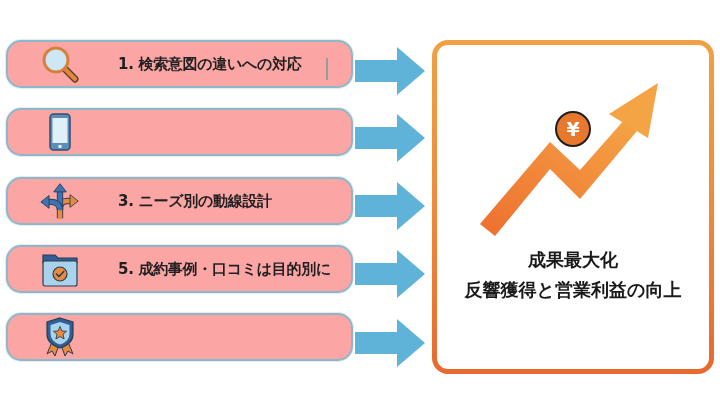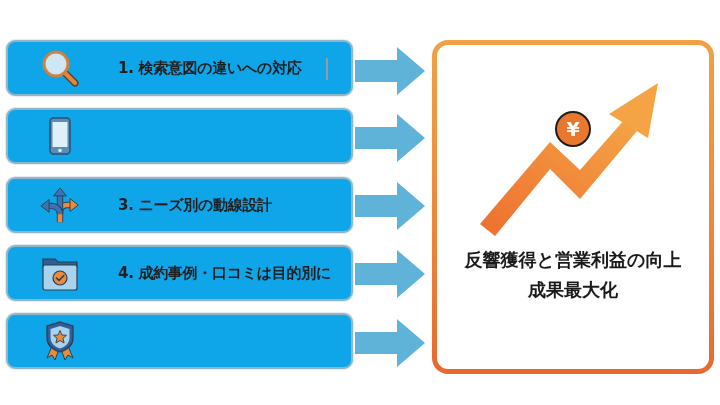--- a/index.html
+++ b/index.html
@@ -1,22 +1,22 @@
 <!DOCTYPE html>
 <html><head>
 <meta charset="utf-8">
 <style>
   html, body { margin: 0; padding: 0; }
   body {
     width: 720px; height: 405px; background: #ffffff; position: relative; overflow: hidden;
     font-family: "DejaVu Sans", "Liberation Sans", sans-serif;
   }
   .item {
-    position: absolute; left: 6px; width: 347px; height: 56px;
-    border: 2.5px solid #8fb7c8; border-radius: 9px; background: #0ea5e9;
+    position: absolute; left: 6px; width: 347px; height: 48px;
+    border: 2.5px solid #8fb7c8; border-radius: 15px; background: #fca5a5;
     box-sizing: border-box;
     box-shadow: 0 0 0 1px rgba(143,183,200,0.25);
   }
   .item .icon {
     position: absolute; left: 32px; top: 50%; transform: translateY(-50%);
     width: 40px; height: 40px; display: flex; align-items: center; justify-content: center;
   }
   .item .label {
     position: absolute; left: 110px; top: 50%; transform: translateY(-50%);
     font-size: 15px; font-weight: bold; color: #1f1f1f; white-space: nowrap; letter-spacing: -0.3px;
@@ -91,21 +91,21 @@
 
 <div class="item" style="top:245px;">
   <div class="icon">
     <svg width="40" height="40" viewBox="0 0 40 40">
       <path d="M3 6 L15 6 L18 9 L37 9 L37 14 L3 14 Z" fill="#2f5f96" stroke="#2c3e50" stroke-width="1.2"></path>
       <rect x="3" y="12" width="34" height="25" rx="2" fill="#a9d3ec" stroke="#2c3e50" stroke-width="1.2"></rect>
       <circle cx="20" cy="25" r="7" fill="#e98b3e" stroke="#2c3e50" stroke-width="1.2"></circle>
       <path d="M16.5 25 L19 27.5 L23.8 22.5" fill="none" stroke="#2c3e50" stroke-width="1.6" stroke-linecap="round" stroke-linejoin="round"></path>
     </svg>
   </div>
-  <span class="label">4. 成約事例・口コミは目的別に</span>
+  <span class="label">5. 成約事例・口コミは目的別に</span>
 </div>
 
 <div class="item" style="top:313px;">
   <div class="icon">
     <svg width="40" height="42" viewBox="0 0 40 42">
       <polygon points="12,26 7,38 12,35 15,40 19,29" fill="#e98b3e" stroke="#2c3e50" stroke-width="1"></polygon>
       <polygon points="28,26 33,38 28,35 25,40 21,29" fill="#e98b3e" stroke="#2c3e50" stroke-width="1"></polygon>
       <path d="M20 2 L33 6 L33 18 Q33 28 20 32 Q7 28 7 18 L7 6 Z" fill="#2f5f96" stroke="#2c3e50" stroke-width="1.2"></path>
       <path d="M20 6 L29.5 9 L29.5 18 Q29.5 25.5 20 28.5 Q10.5 25.5 10.5 18 L10.5 9 Z" fill="#a9d3ec"></path>
       <polygon points="20,10.5 21.9,15 26.5,15.3 23,18.3 24.1,23 20,20.5 15.9,23 17,18.3 13.5,15.3 18.1,15" fill="#e98b3e" stroke="#2c3e50" stroke-width="0.9"></polygon>
@@ -140,17 +140,17 @@
       </defs>
 
       <polygon points="43,185 58,197 113,130 143,160 200,92 188,80 143,131 113,103 43,185" fill="url(#ga)" transform="translate(0,-6)"></polygon>
 
       <polygon points="172,69 221,38 211,93" fill="#f4a445"></polygon>
 
       <circle cx="136" cy="84" r="17" fill="#e9782f" stroke="#1e1e1e" stroke-width="2"></circle>
       <text x="136" y="91" text-anchor="middle" font-size="19" font-weight="bold" fill="#ffffff" font-family="DejaVu Sans, sans-serif">¥</text>
     </svg>
     <div class="result-text">
+      <div>成果最大化</div>
       <div>反響獲得と営業利益の向上</div>
-      <div>成果最大化</div>
     </div>
   </div>
 </div>
 
 </body></html>

